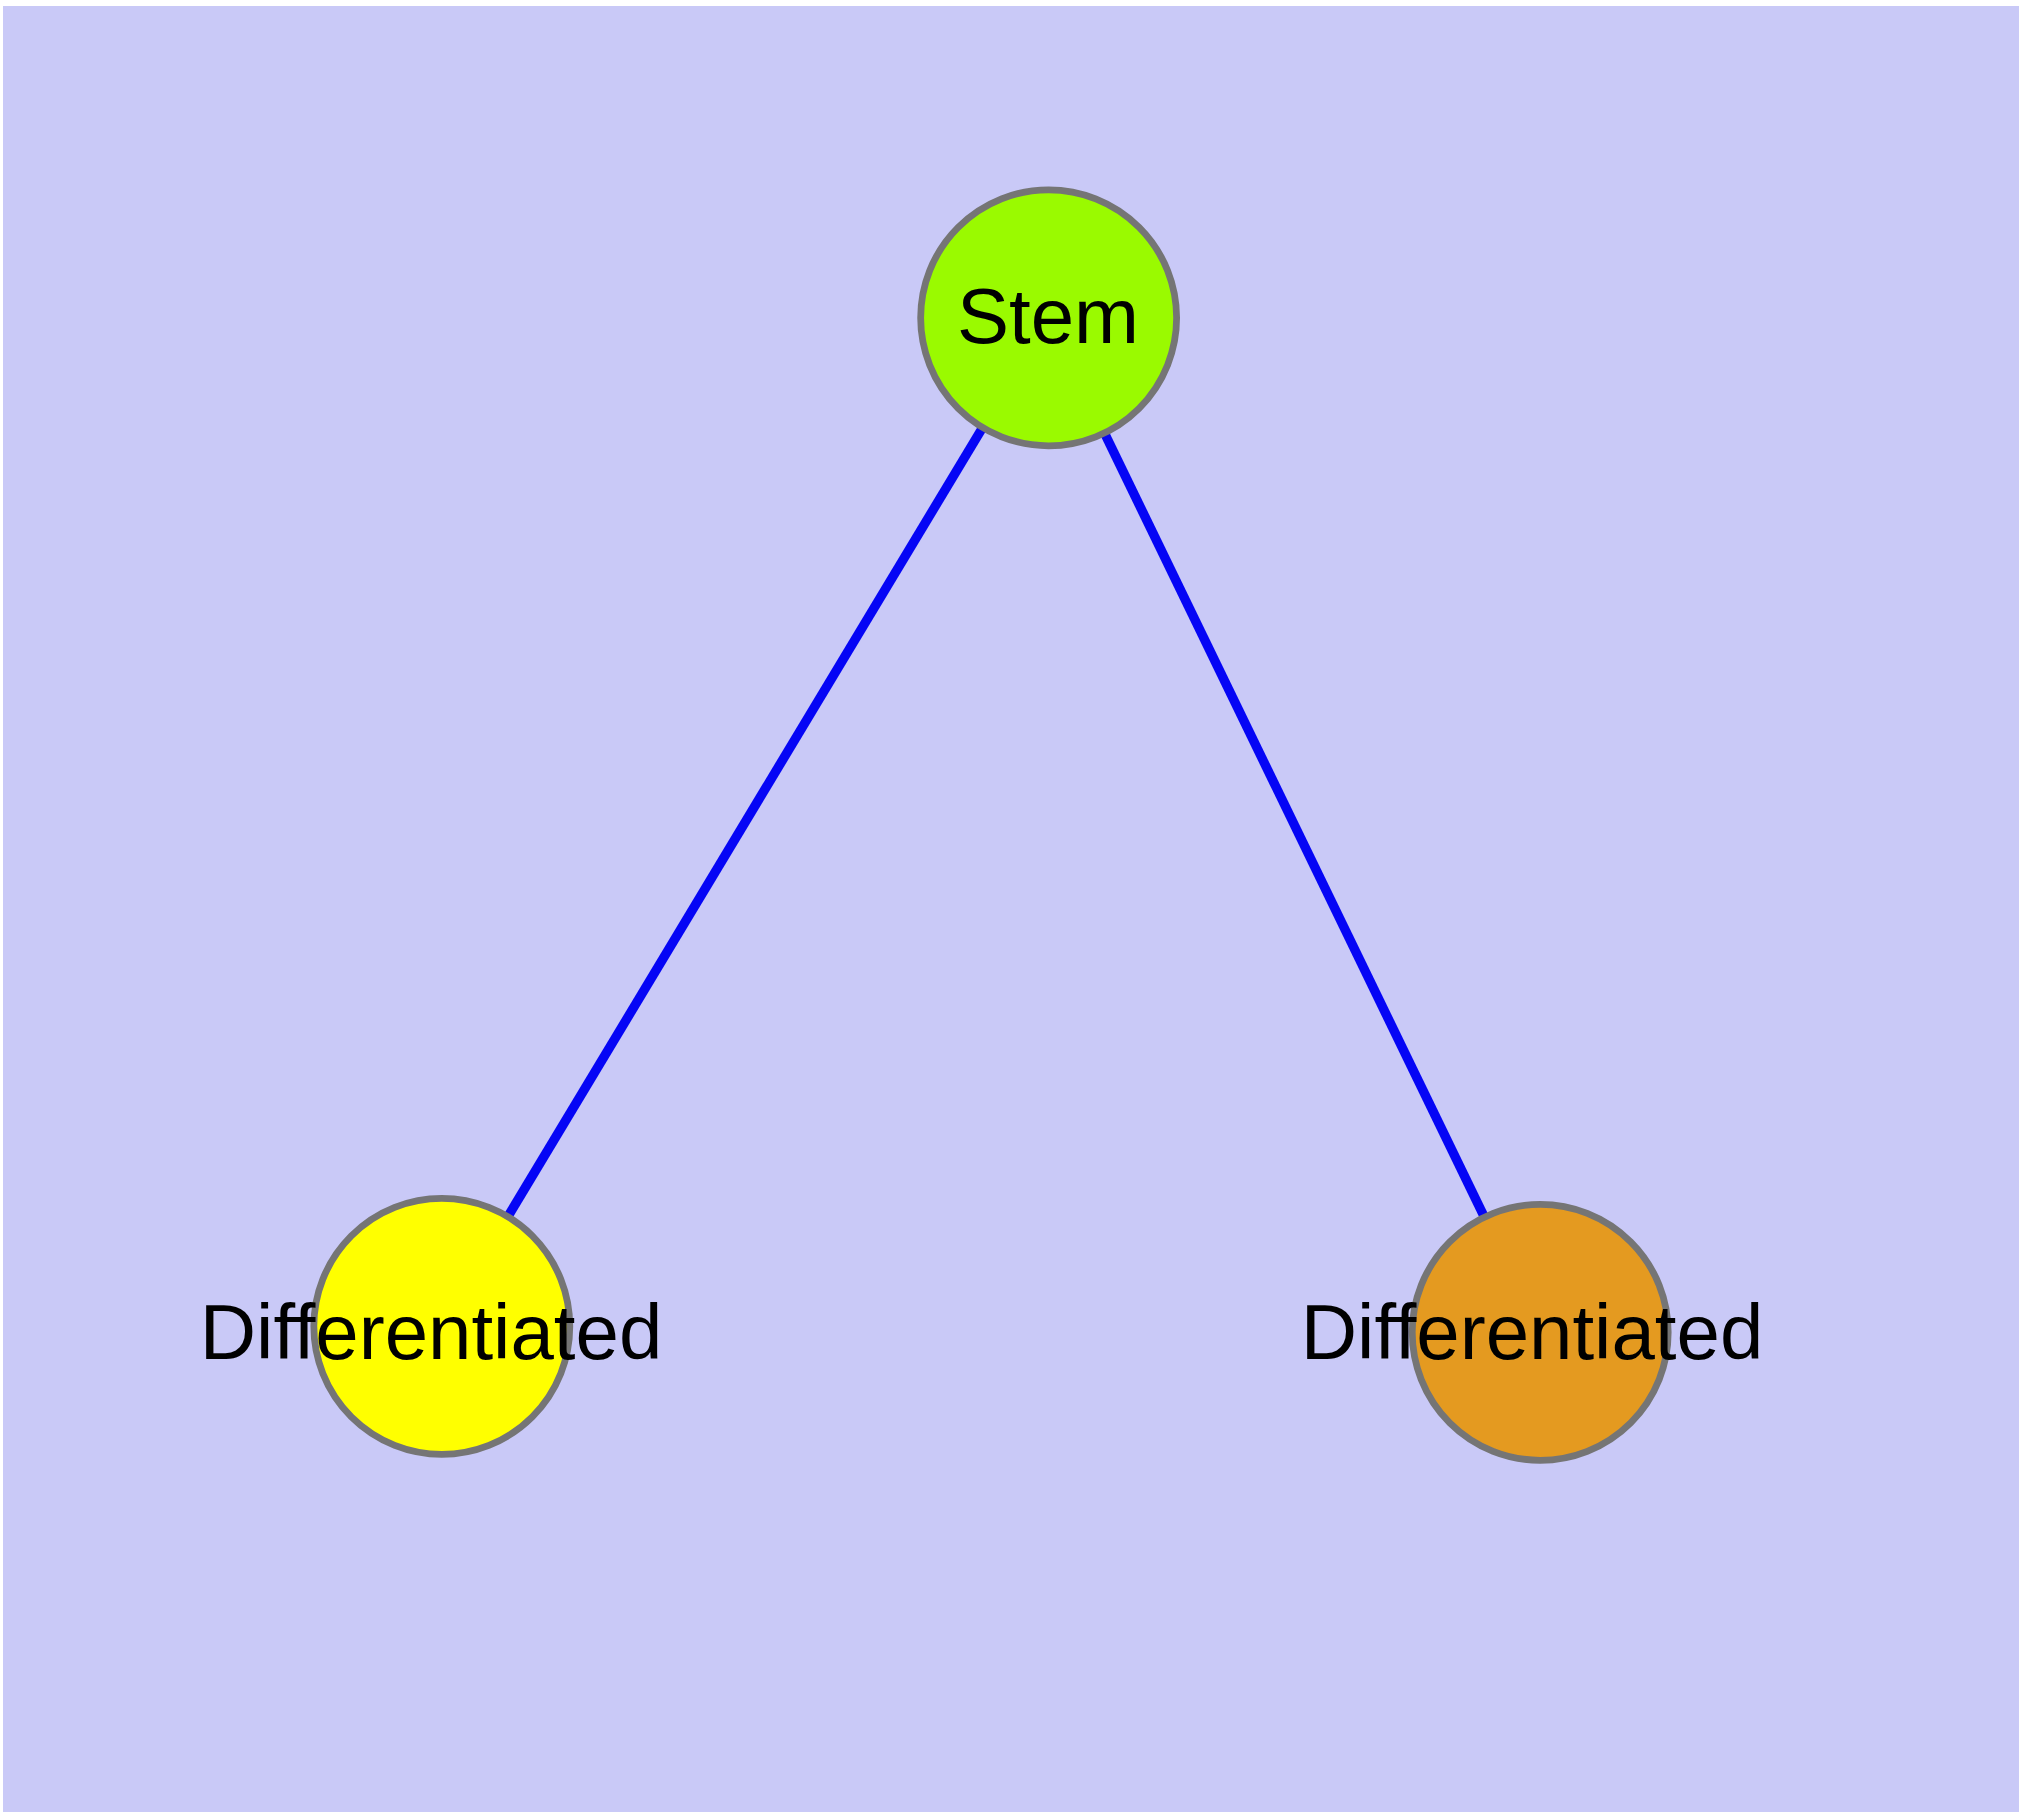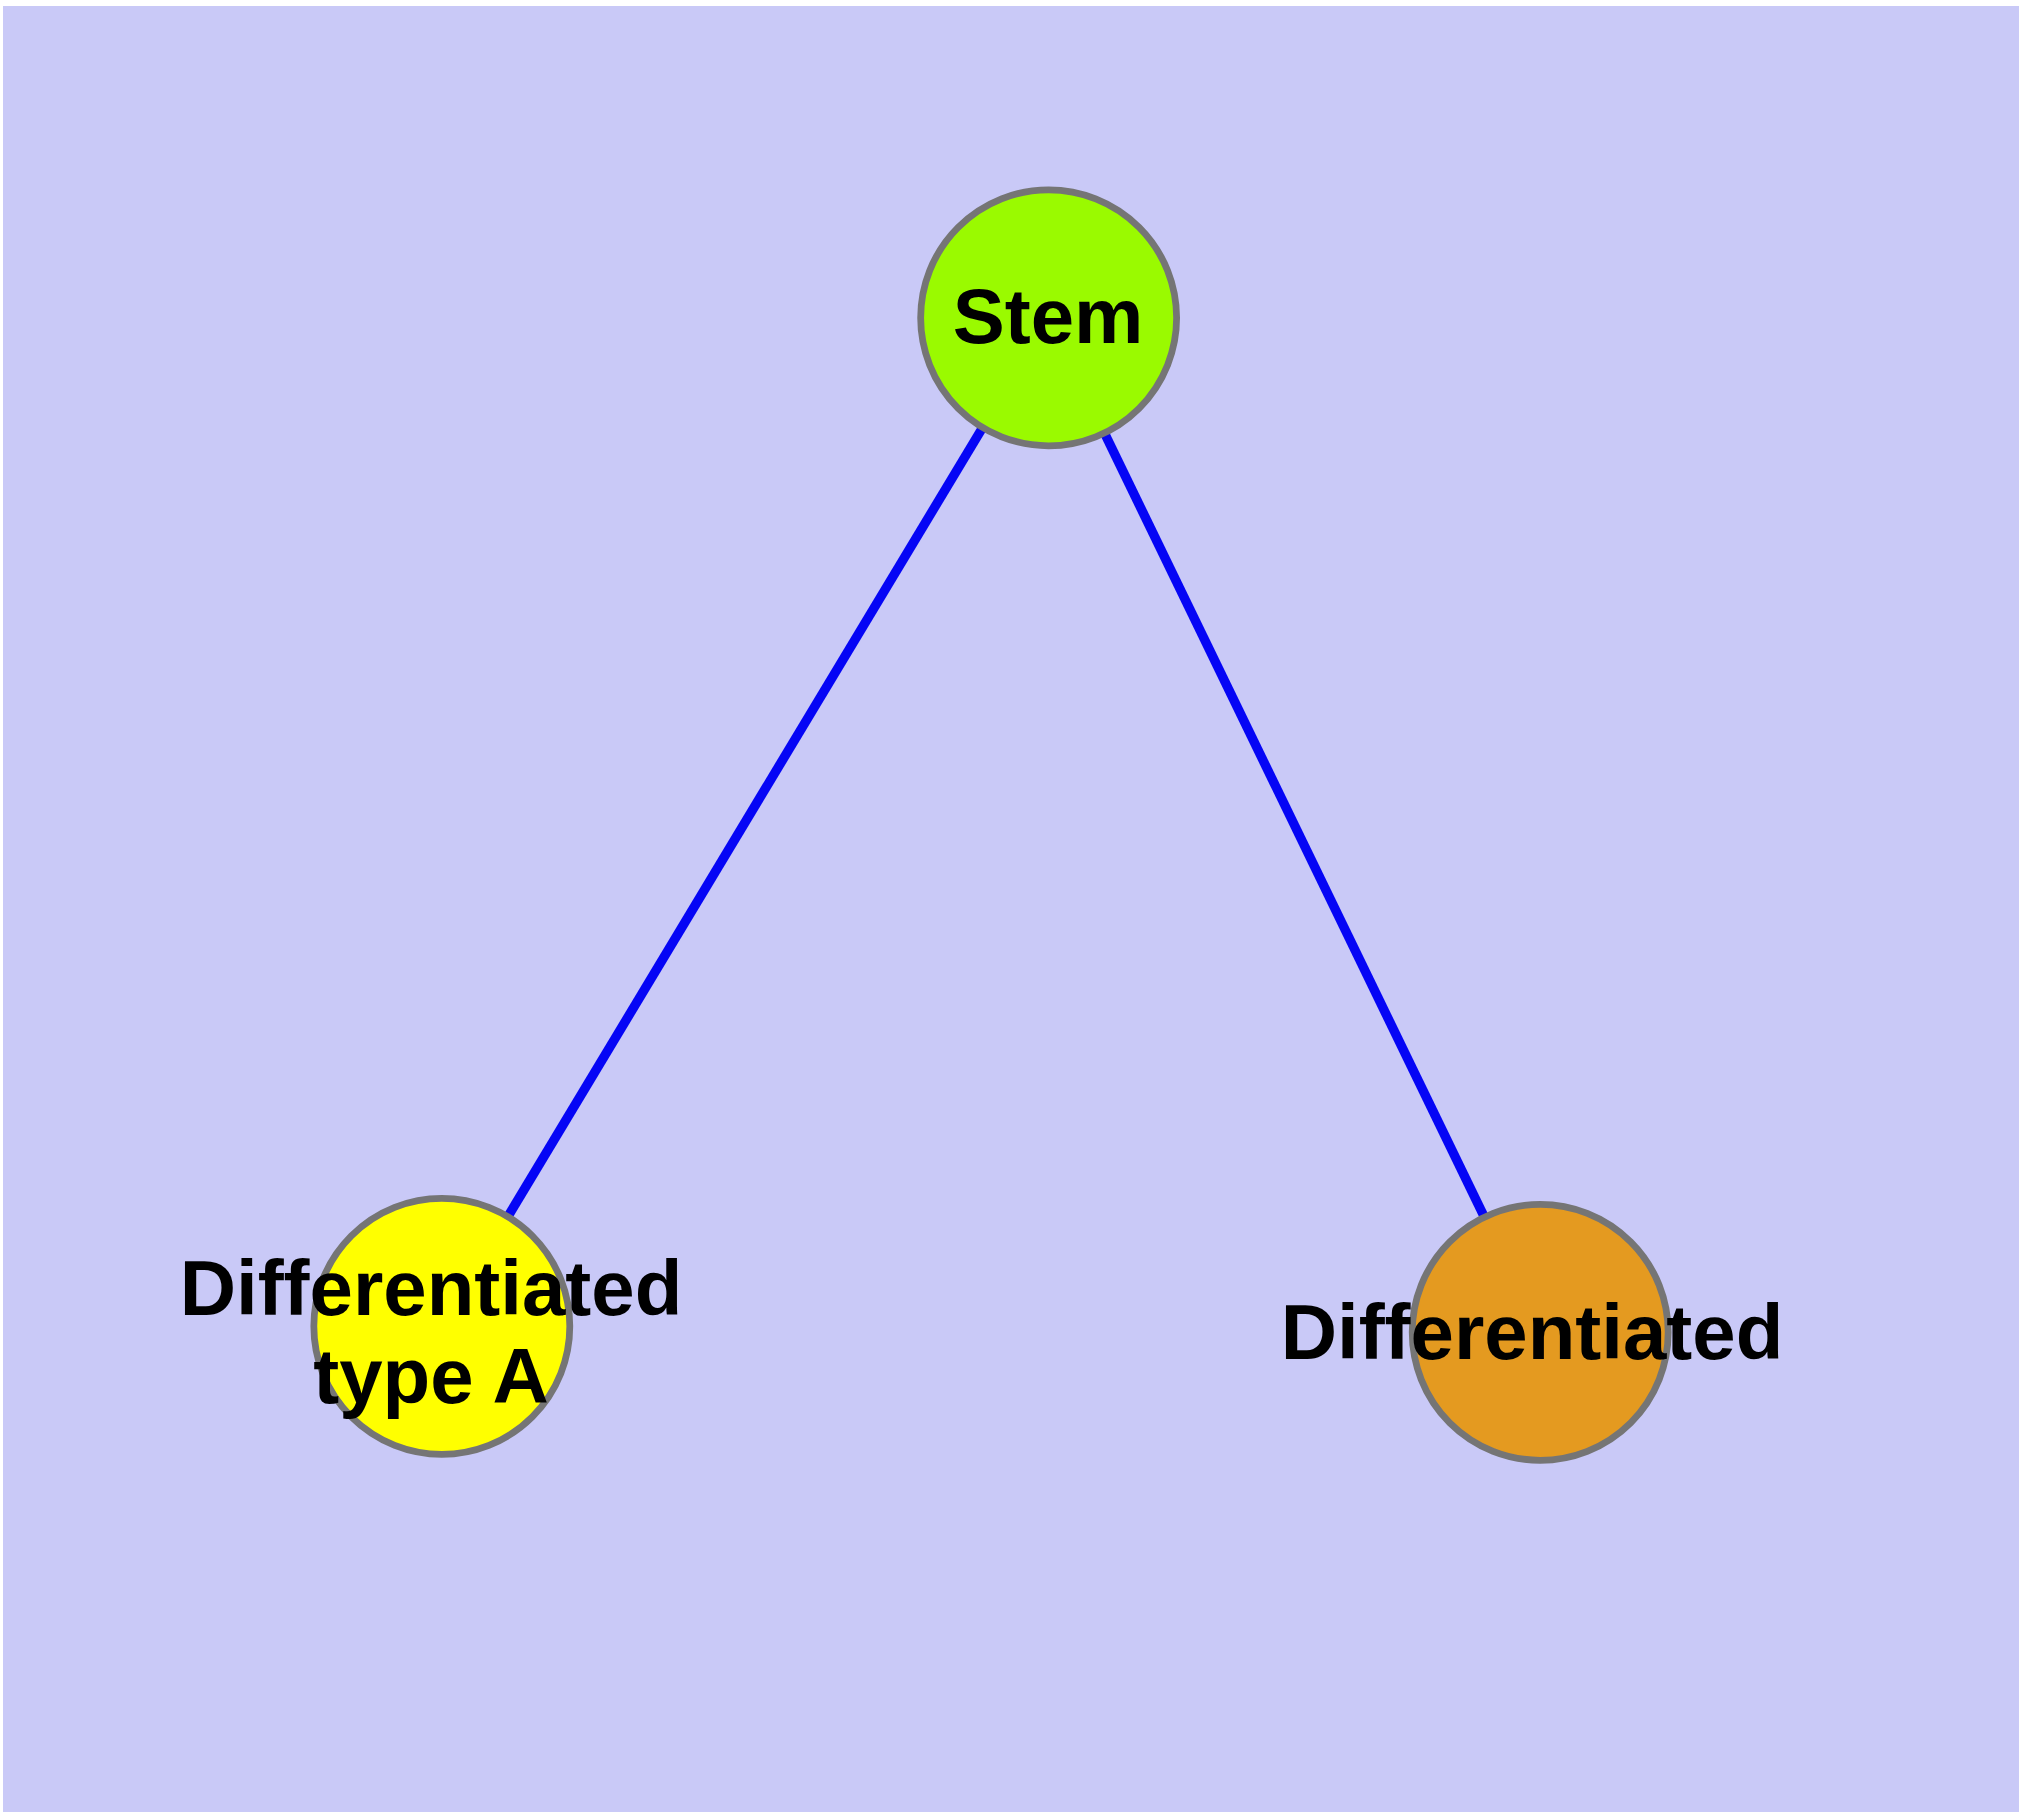--- a/index.html
+++ b/index.html
@@ -37,22 +37,22 @@
     stroke-width: 11;
     fill: none;
   }
   .node-circle {
     stroke: #757575;
     stroke-width: 8;
   }
   .node-label {
     position: absolute;
     transform: translate(-50%, -50%);
-    text-align: center;
-    font-weight: bold;
+    text-align: right;
+    font-weight: normal;
     font-size: 78px;
     line-height: 88px;
     color: #000000;
     white-space: nowrap;
     letter-spacing: 0px;
   }
   .node-label .line {
     display: block;
   }
 </style>
@@ -72,21 +72,20 @@
     <circle class="node-circle" cx="521" cy="1565" r="151" fill="#FFFF00"></circle>
     <circle class="node-circle" cx="1817" cy="1572" r="151" fill="#E49A20"></circle>
   </svg>
 
   <div class="node-label" style="left:1048px; top:316px;">
     <span class="line">Stem</span>
   </div>
 
   <div class="node-label" style="left:431px; top:1332px;">
     <span class="line">Differentiated</span>
-    <span class="line">type A</span>
   </div>
 
   <div class="node-label" style="left:1532px; top:1332px;">
     <span class="line">Differentiated</span>
   </div>
 
 </div>
 
 
 </body></html>

